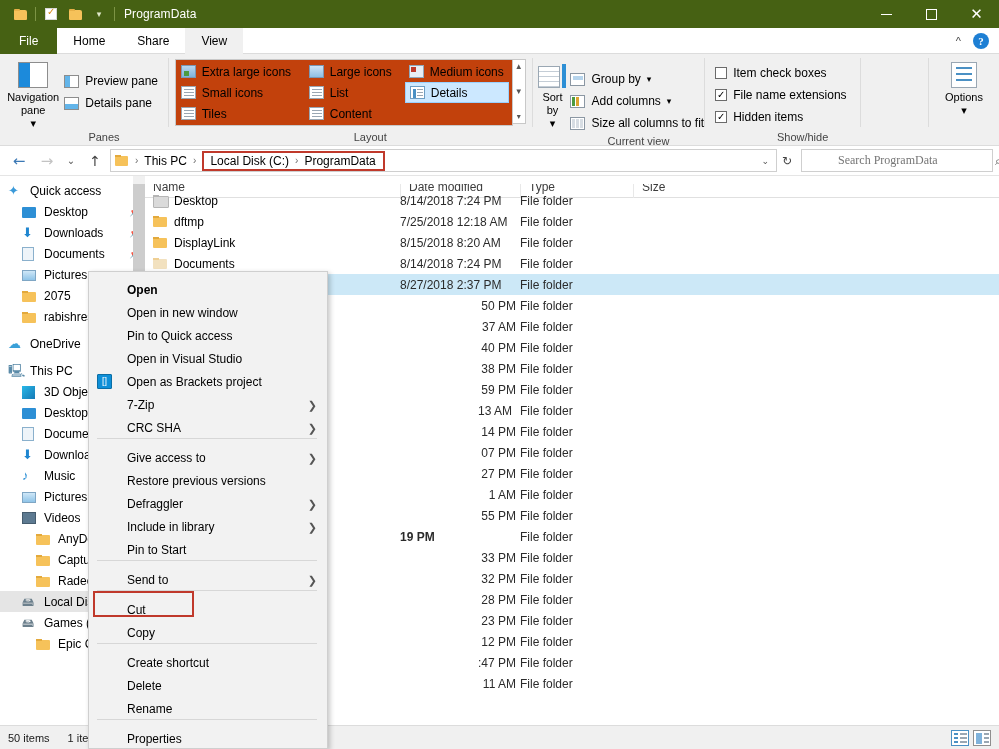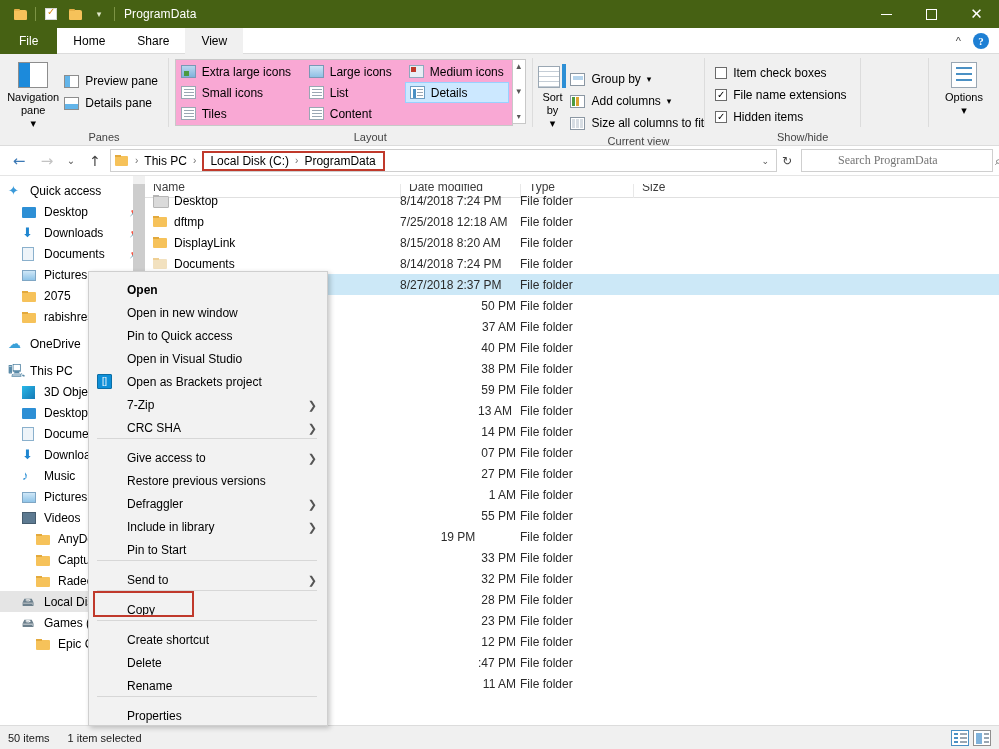--- a/index.html
+++ b/index.html
@@ -111,21 +111,21 @@
   .pane-ico {
     width:15px; height:13px; border:1px solid #8d8d8d; background:#fff; display:flex;
   }
   .pane-ico .l { width:5px; background:#63b5ea; }
   .pane-ico.bot { flex-direction:column; }
   .pane-ico.bot .l { width:100%; height:5px; margin-top:auto; background:#63b5ea; }
 
   
   .layout-grid {
     display:grid; grid-template-columns: 128px 100px 104px;
-    grid-auto-rows: 21px; background:#f9a8d4; border:1px solid #c8c8c8;
+    grid-auto-rows: 21px; background:#c2410c; border:1px solid #c8c8c8;
     padding:1px; width:338px;
   }
   .lcell {
     display:flex; align-items:center; gap:6px; padding:0 4px; font-size:12px;
     white-space:nowrap; overflow:hidden;
   }
   .lcell.sel { background:#cce8ff; border:1px solid #99d1ff; }
   .vico { width:15px; height:13px; flex:none; position:relative; }
   .vico-xl { background:linear-gradient(#b9d6ef,#7fb2db); border:1px solid #7a98b5; }
   .vico-xl:after{content:"";position:absolute;left:2px;bottom:1px;width:5px;height:5px;background:#4c9a3f;}
@@ -877,21 +877,21 @@
           </div>
           <div class="cell-date" style="text-align: right; padding-right: 4px;">55 PM</div>
           <div class="cell-type">File folder</div>
           <div class="cell-size"></div>
         </div>
         <div class="fl-row">
           <div class="cell-name">
             <span class="row-fold"></span>
             <span>Optimizer</span>
           </div>
-          <div class="cell-date" style="text-align: center; padding-right: 4px;">19 PM</div>
+          <div class="cell-date" style="text-align: left; padding-right: 4px; font-weight: bold;">19 PM</div>
           <div class="cell-type">File folder</div>
           <div class="cell-size"></div>
         </div>
         <div class="fl-row">
           <div class="cell-name">
             <span class="row-fold"></span>
             <span>Oracle</span>
           </div>
           <div class="cell-date" style="text-align: right; padding-right: 4px;">33 PM</div>
           <div class="cell-type">File folder</div>
@@ -1016,20 +1016,24 @@
         <span class="ctx-icoslot"></span>
         <span class="ctx-label">Pin to Start</span>
       </div>
       <div class="ctx-sep"></div>
       <div class="ctx-item">
         <span class="ctx-icoslot"></span>
         <span class="ctx-label">Send to</span>
         <span class="ctx-arrow">❯</span>
       </div>
       <div class="ctx-sep"></div>
+      <div class="ctx-item">
+        <span class="ctx-icoslot"></span>
+        <span class="ctx-label">Cut</span>
+      </div>
       <div class="ctx-item">
         <span class="ctx-icoslot"></span>
         <span class="ctx-label">Copy</span>
       </div>
       <div class="ctx-sep"></div>
       <div class="ctx-item">
         <span class="ctx-icoslot"></span>
         <span class="ctx-label">Create shortcut</span>
       </div>
       <div class="ctx-item">

